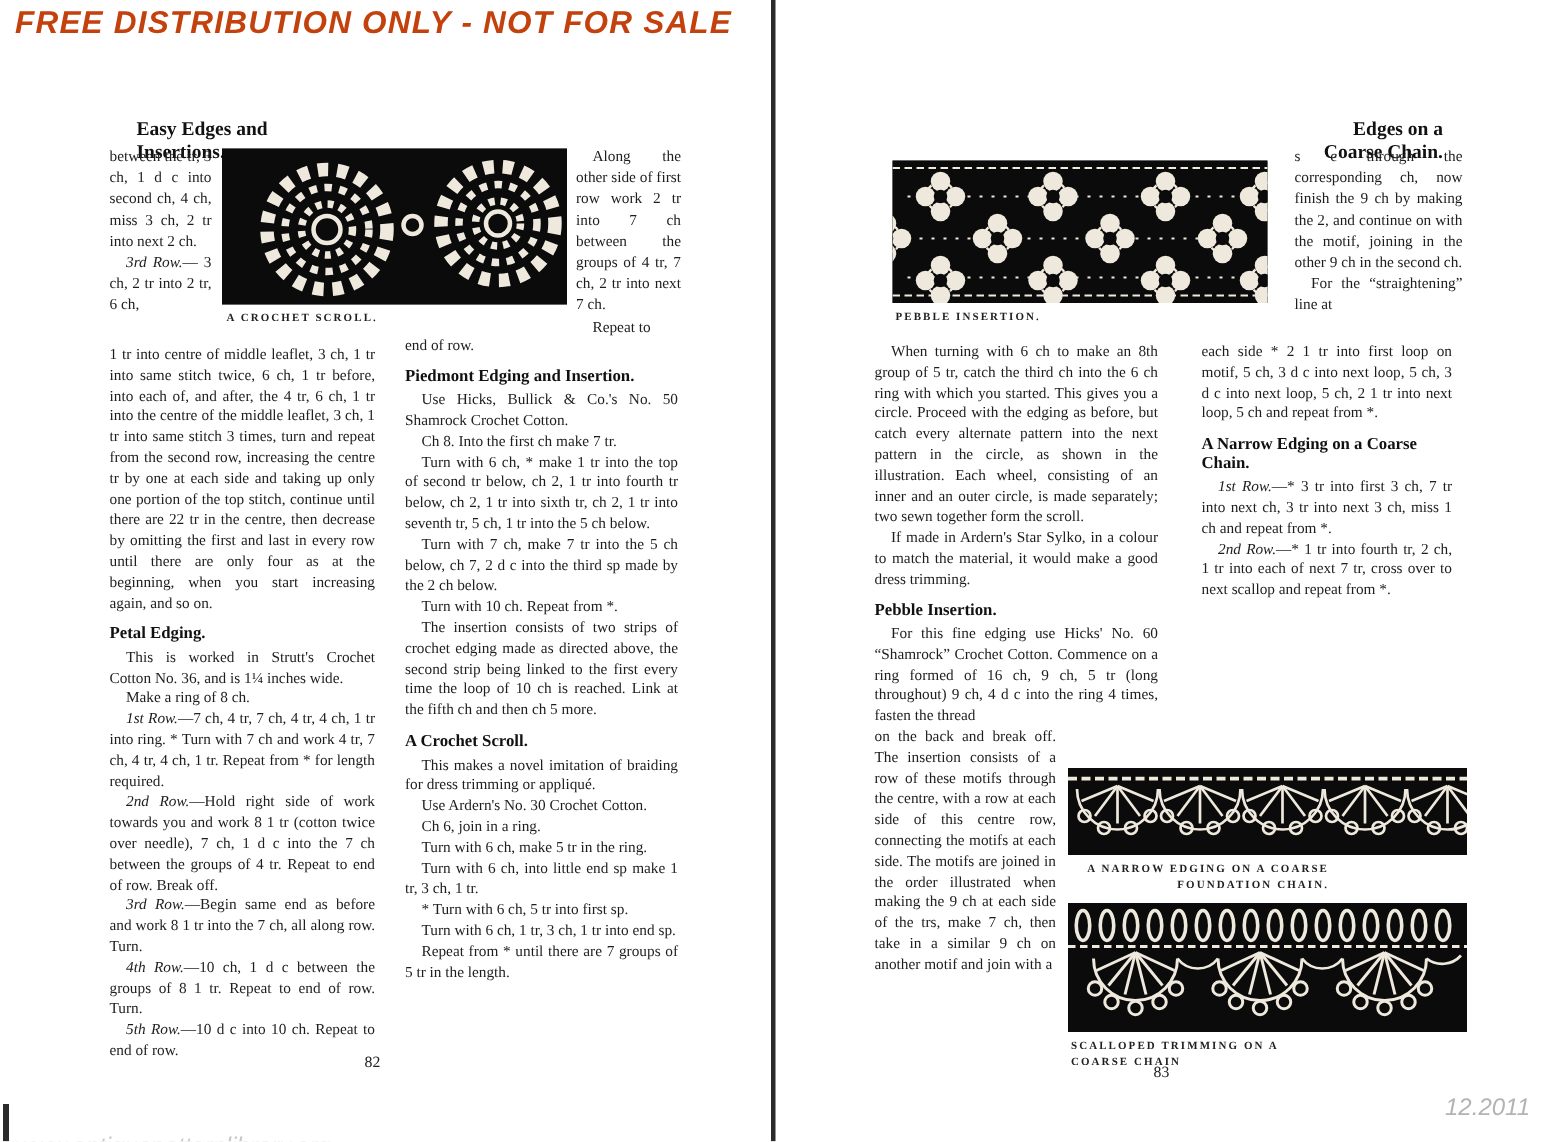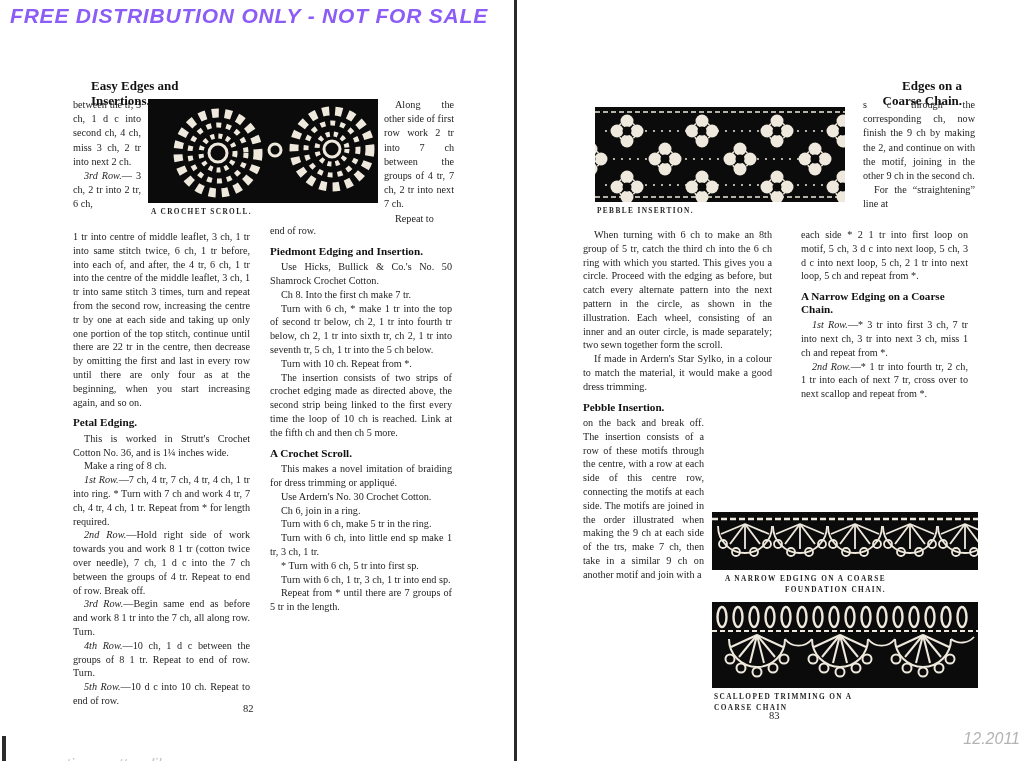--- a/index.html
+++ b/index.html
@@ -1,19 +1,19 @@
 <!DOCTYPE html>
 <html><head>
 <meta charset="utf-8">
 <style>
   html,body{margin:0;padding:0;background:#ffffff;}
   #screen{position:relative;width:1028px;height:761px;background:#ffffff;overflow:hidden;
           font-family:"Liberation Serif","DejaVu Serif",serif;}
   .banner{position:absolute;left:10px;top:4px;font-family:"Liberation Sans","DejaVu Sans",sans-serif;
-          font-style:italic;font-weight:700;font-size:21px;letter-spacing:.8px;color:#8b5cf6;}
+          font-style:italic;font-weight:700;font-size:21px;letter-spacing:.8px;color:#c2410c;}
   .divider{position:absolute;left:514px;top:0;width:3px;height:761px;background:#2b2b2b;}
   .edge-mark{position:absolute;left:2px;top:736px;width:4px;height:25px;background:#2b2b2b;}
   .page{position:absolute;top:0;height:761px;}
   .page-left{left:0;width:514px;}
   .page-right{left:517px;width:511px;}
   .page-text{font-family:"Liberation Serif","DejaVu Serif",serif;font-size:10.2px;line-height:13.8px;color:#1d1d1d;}
   .mini{line-height:14.2px;}
   .para{margin:0;text-align:justify;text-indent:11px;}
   .para.noindent{text-indent:0;}
   .para i{font-style:italic;}
@@ -99,20 +99,21 @@
         <p class="para"><i>3rd Row.</i>—Begin same end as before and work 8 1 tr into the 7 ch, all along row. Turn.</p>
         <p class="para"><i>4th Row.</i>—10 ch, 1 d c between the groups of 8 1 tr. Repeat to end of row. Turn.</p>
         <p class="para"><i>5th Row.</i>—10 d c into 10 ch. Repeat to end of row.</p>
       </div>
     <div class="lp-col2 page-text">
         <p class="para noindent">end of row.</p>
         <div class="sub-heading">Piedmont Edging and Insertion.</div>
         <p class="para">Use Hicks, Bullick &amp; Co.'s No. 50 Shamrock Crochet Cotton.</p>
         <p class="para">Ch 8. Into the first ch make 7 tr.</p>
         <p class="para">Turn with 6 ch, * make 1 tr into the top of second tr below, ch 2, 1 tr into fourth tr below, ch 2, 1 tr into sixth tr, ch 2, 1 tr into seventh tr, 5 ch, 1 tr into the 5 ch below.</p>
+        <p class="para">Turn with 7 ch, make 7 tr into the 5 ch below, ch 7, 2 d c into the third sp made by the 2 ch below.</p>
         <p class="para">Turn with 10 ch. Repeat from *.</p>
         <p class="para">The insertion consists of two strips of crochet edging made as directed above, the second strip being linked to the first every time the loop of 10 ch is reached. Link at the fifth ch and then ch 5 more.</p>
         <div class="sub-heading">A Crochet Scroll.</div>
         <p class="para">This makes a novel imitation of braiding for dress trimming or appliqué.</p>
         <p class="para">Use Ardern's No. 30 Crochet Cotton.</p>
         <p class="para">Ch 6, join in a ring.</p>
         <p class="para">Turn with 6 ch, make 5 tr in the ring.</p>
         <p class="para">Turn with 6 ch, into little end sp make 1 tr, 3 ch, 1 tr.</p>
         <p class="para">* Turn with 6 ch, 5 tr into first sp.</p>
         <p class="para">Turn with 6 ch, 1 tr, 3 ch, 1 tr into end sp.</p>
@@ -163,20 +164,21 @@
 
     <div class="rp-intro-right page-text mini">
         <p class="para noindent">s c through the corresponding ch, now finish the 9 ch by making the 2, and continue on with the motif, joining in the other 9 ch in the second ch.</p>
         <p class="para">For the “straightening” line at</p>
       </div>
 
     <div class="rp-col1 page-text">
         <p class="para">When turning with 6 ch to make an 8th group of 5 tr, catch the third ch into the 6 ch ring with which you started. This gives you a circle. Proceed with the edging as before, but catch every alternate pattern into the next pattern in the circle, as shown in the illustration. Each wheel, consisting of an inner and an outer circle, is made separately; two sewn together form the scroll.</p>
         <p class="para">If made in Ardern's Star Sylko, in a colour to match the material, it would make a good dress trimming.</p>
         <div class="sub-heading">Pebble Insertion.</div>
+        <p class="para">For this fine edging use Hicks' No. 60 “Shamrock” Crochet Cotton. Commence on a ring formed of 16 ch, 9 ch, 5 tr (long throughout) 9 ch, 4 d c into the ring 4 times, fasten the thread</p>
         <p class="para noindent narrow">on the back and break off. The insertion consists of a row of these motifs through the centre, with a row at each side of this centre row, connecting the motifs at each side. The motifs are joined in the order illustrated when making the 9 ch at each side of the trs, make 7 ch, then take in a similar 9 ch on another motif and join with a</p>
       </div>
     <div class="rp-col2 page-text">
         <p class="para noindent">each side * 2 1 tr into first loop on motif, 5 ch, 3 d c into next loop, 5 ch, 3 d c into next loop, 5 ch, 2 1 tr into next loop, 5 ch and repeat from *.</p>
         <div class="sub-heading">A Narrow Edging on a Coarse Chain.</div>
         <p class="para"><i>1st Row.</i>—* 3 tr into first 3 ch, 7 tr into next ch, 3 tr into next 3 ch, miss 1 ch and repeat from *.</p>
         <p class="para"><i>2nd Row.</i>—* 1 tr into fourth tr, 2 ch, 1 tr into each of next 7 tr, cross over to next scallop and repeat from *.</p>
       </div>
 
     <figure class="photo rp-photo-narrow">

